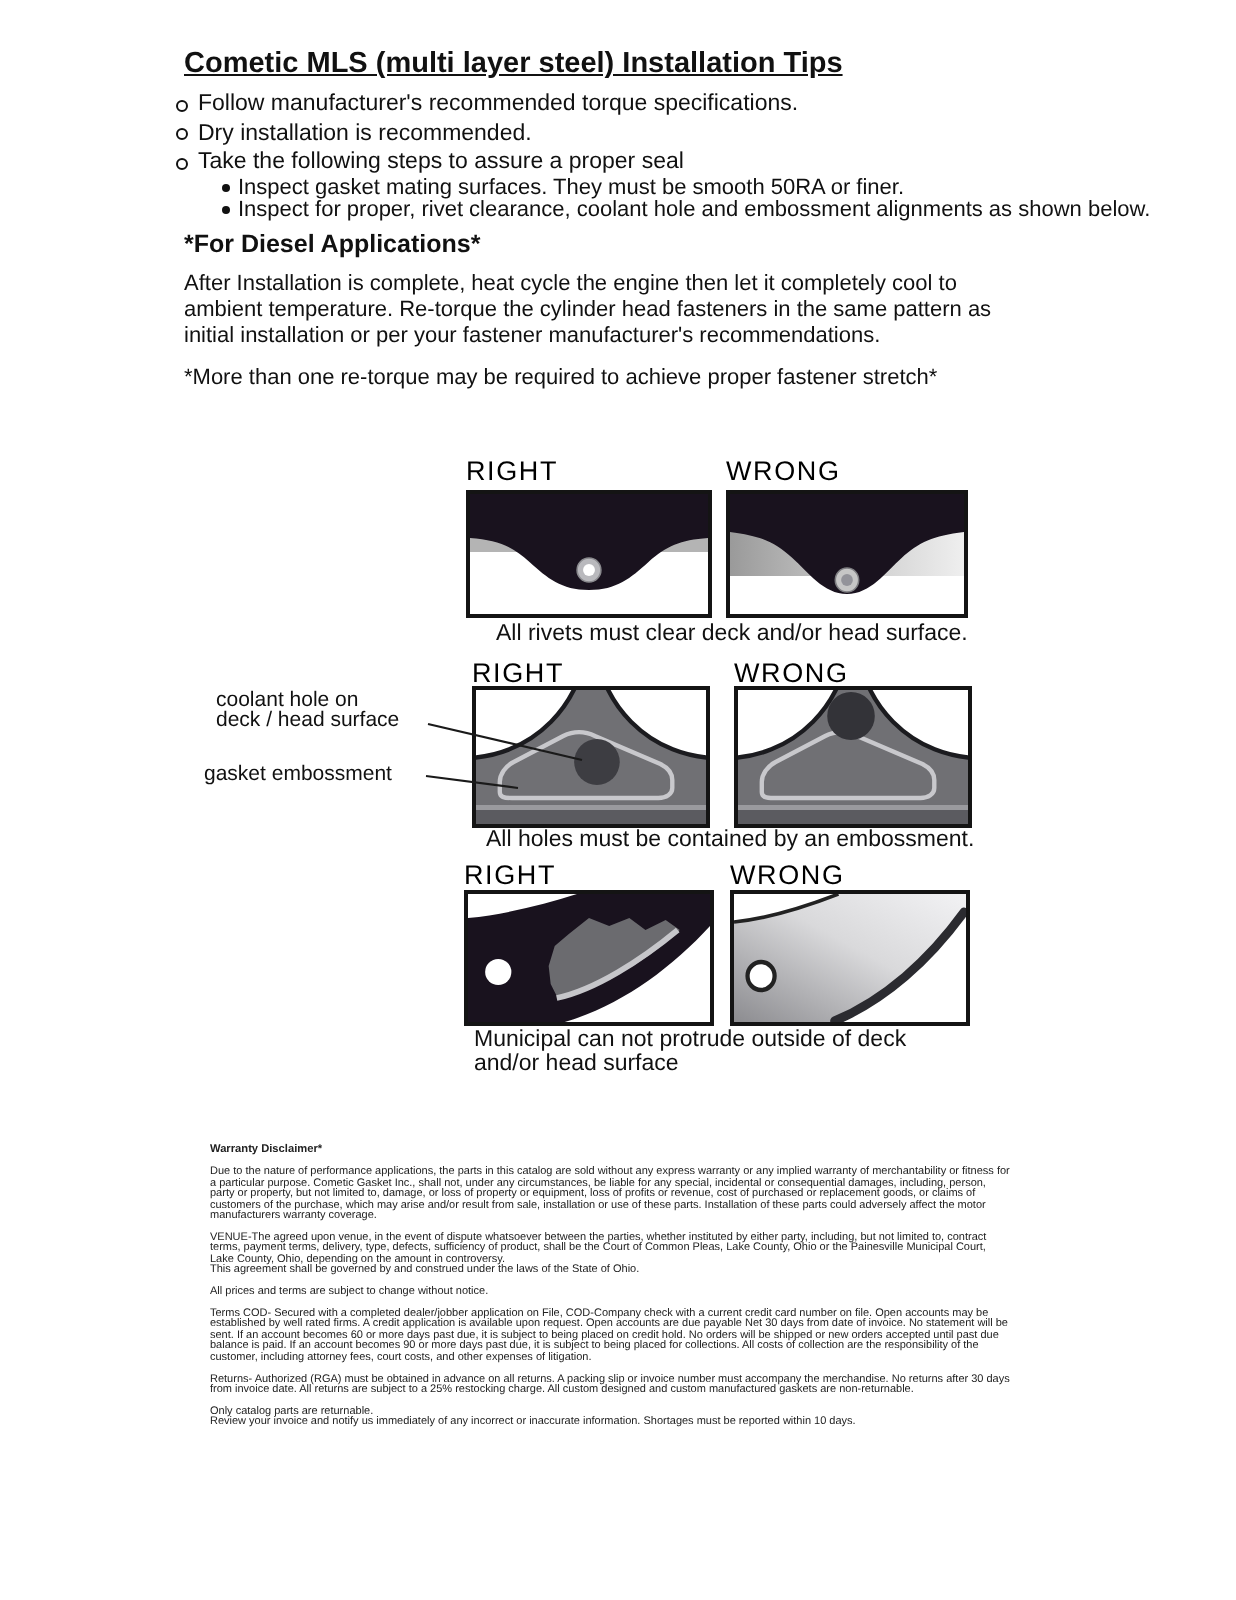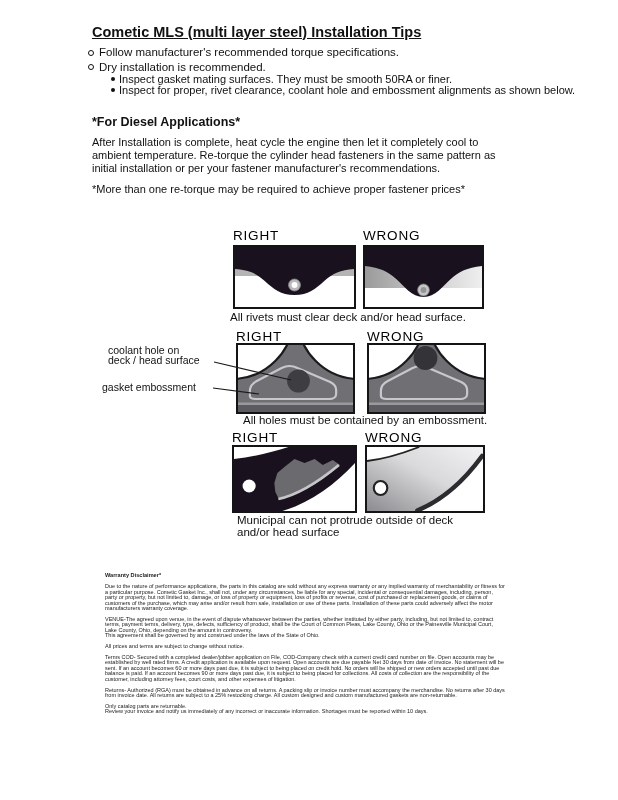--- a/index.html
+++ b/index.html
@@ -47,34 +47,38 @@
 
   <div class="bullets">
     <div class="b-item">
       <span class="b-dot"></span>
       <span>Follow manufacturer's recommended torque specifications.</span>
     </div>
     <div class="b-item">
       <span class="b-dot"></span>
       <span>Dry installation is recommended.</span>
     </div>
+    <div class="b-item">
+      <span class="b-dot"></span>
+      <span>Take the following steps to assure a proper seal</span>
+    </div>
     <div class="sub-item">
       <span class="s-dot"></span>
       <span>Inspect gasket mating surfaces.  They must be smooth 50RA or finer.</span>
     </div>
     <div class="sub-item">
       <span class="s-dot"></span>
       <span>Inspect for proper, rivet clearance, coolant hole and embossment alignments as shown below.</span>
     </div>
   </div>
 
   <div class="diesel">
     <div class="diesel-head">*For Diesel Applications*</div>
     <p>After Installation is complete, heat cycle the engine then let it completely cool to ambient temperature. Re-torque the cylinder head fasteners in the same pattern as initial installation or per your fastener manufacturer's recommendations.</p>
-    <p>*More than one re-torque may be required to achieve proper fastener prices*</p>
+    <p>*More than one re-torque may be required to achieve proper fastener stretch*</p>
   </div>
 
   <div class="fig-label" style="left:233px;top:228px;width:123px;">RIGHT</div>
   <div class="fig-label" style="left:363px;top:228px;width:121px;">WRONG</div>
 
   <div class="fig-box" style="left:233px;top:245px;width:123px;height:64px;">
     <svg viewBox="0 0 120 60" preserveAspectRatio="none">
       <rect x="0" y="0" width="120" height="60" fill="#ffffff"></rect>
       <rect x="0" y="22" width="120" height="7" fill="#b4b4b4"></rect>
       <path d="M0,0 H120 V22 C106,23 99,26 90,34 C81,42 74,48 60,48 C46,48 39,42 30,34 C21,26 14,23 0,22 Z" fill="#19121e"></path>
@@ -93,21 +97,21 @@
         </linearGradient>
       </defs>
       <rect x="0" y="0" width="120" height="60" fill="#ffffff"></rect>
       <rect x="0" y="19" width="120" height="22" fill="url(#g-wrong1)"></rect>
       <path d="M0,0 H120 V19 C104,21 97,24 88,32 C80,39 72,50 60,50 C48,50 40,39 32,32 C23,24 16,21 0,19 Z" fill="#19121e"></path>
       <circle cx="60" cy="43" r="6" fill="#c6c6c6" stroke="#7e7e82" stroke-width="0.8"></circle>
       <circle cx="60" cy="43" r="3" fill="#93939a"></circle>
     </svg>
   </div>
 
-  <div class="fig-caption" style="left:230px;top:311px;text-align:center;">All rivets must clear deck and/or head surface.</div>
+  <div class="fig-caption" style="left:248px;top:311px;text-align:center;">All rivets must clear deck and/or head surface.</div>
 
   <div class="fig-label" style="left:236px;top:329px;width:119px;">RIGHT</div>
   <div class="fig-label" style="left:367px;top:329px;width:119px;">WRONG</div>
 
   <div class="callout" style="left:108px;top:346px;width:104px;">
     <div>coolant hole on</div>
     <div>deck / head surface</div>
   </div>
   <div class="callout" style="left:102px;top:383px;width:110px;">
     <div>gasket embossment</div>

